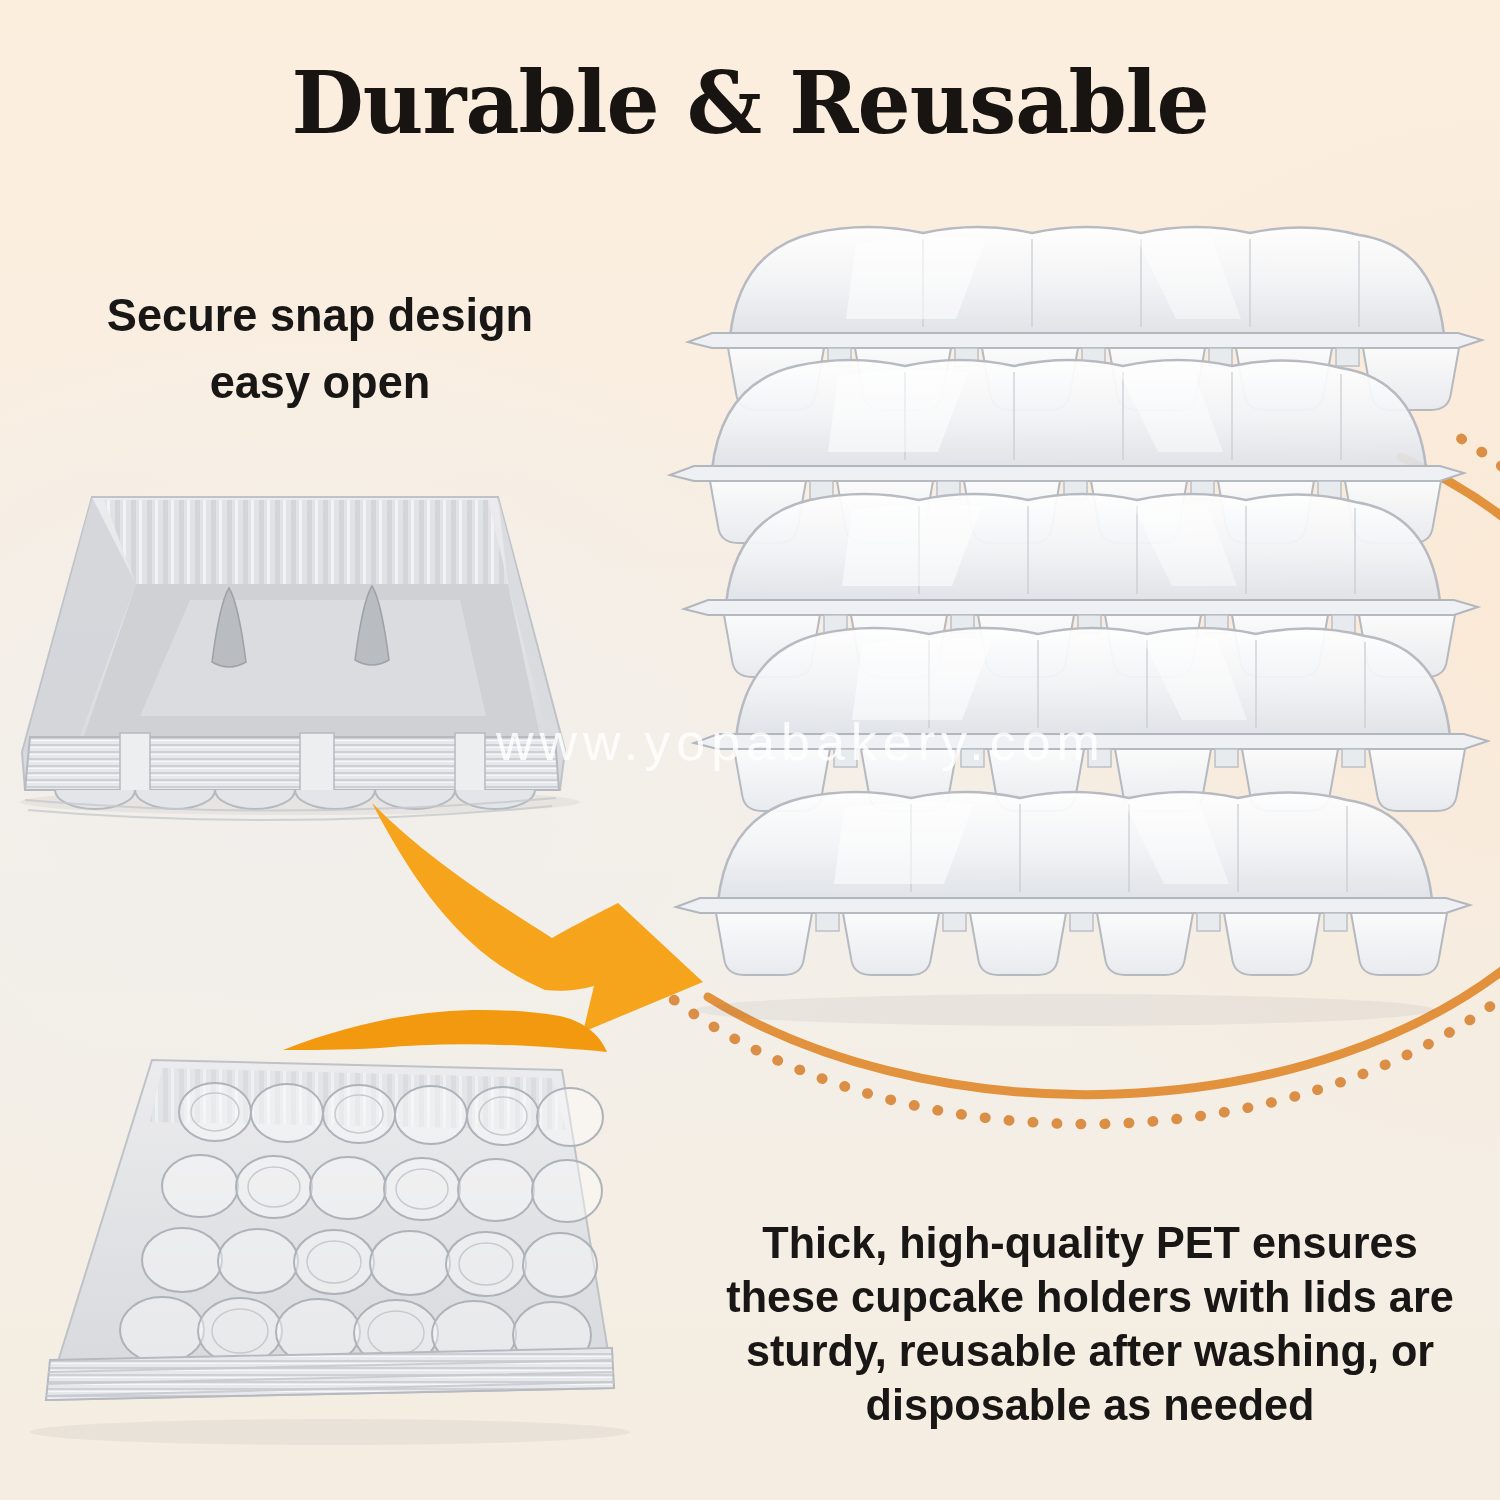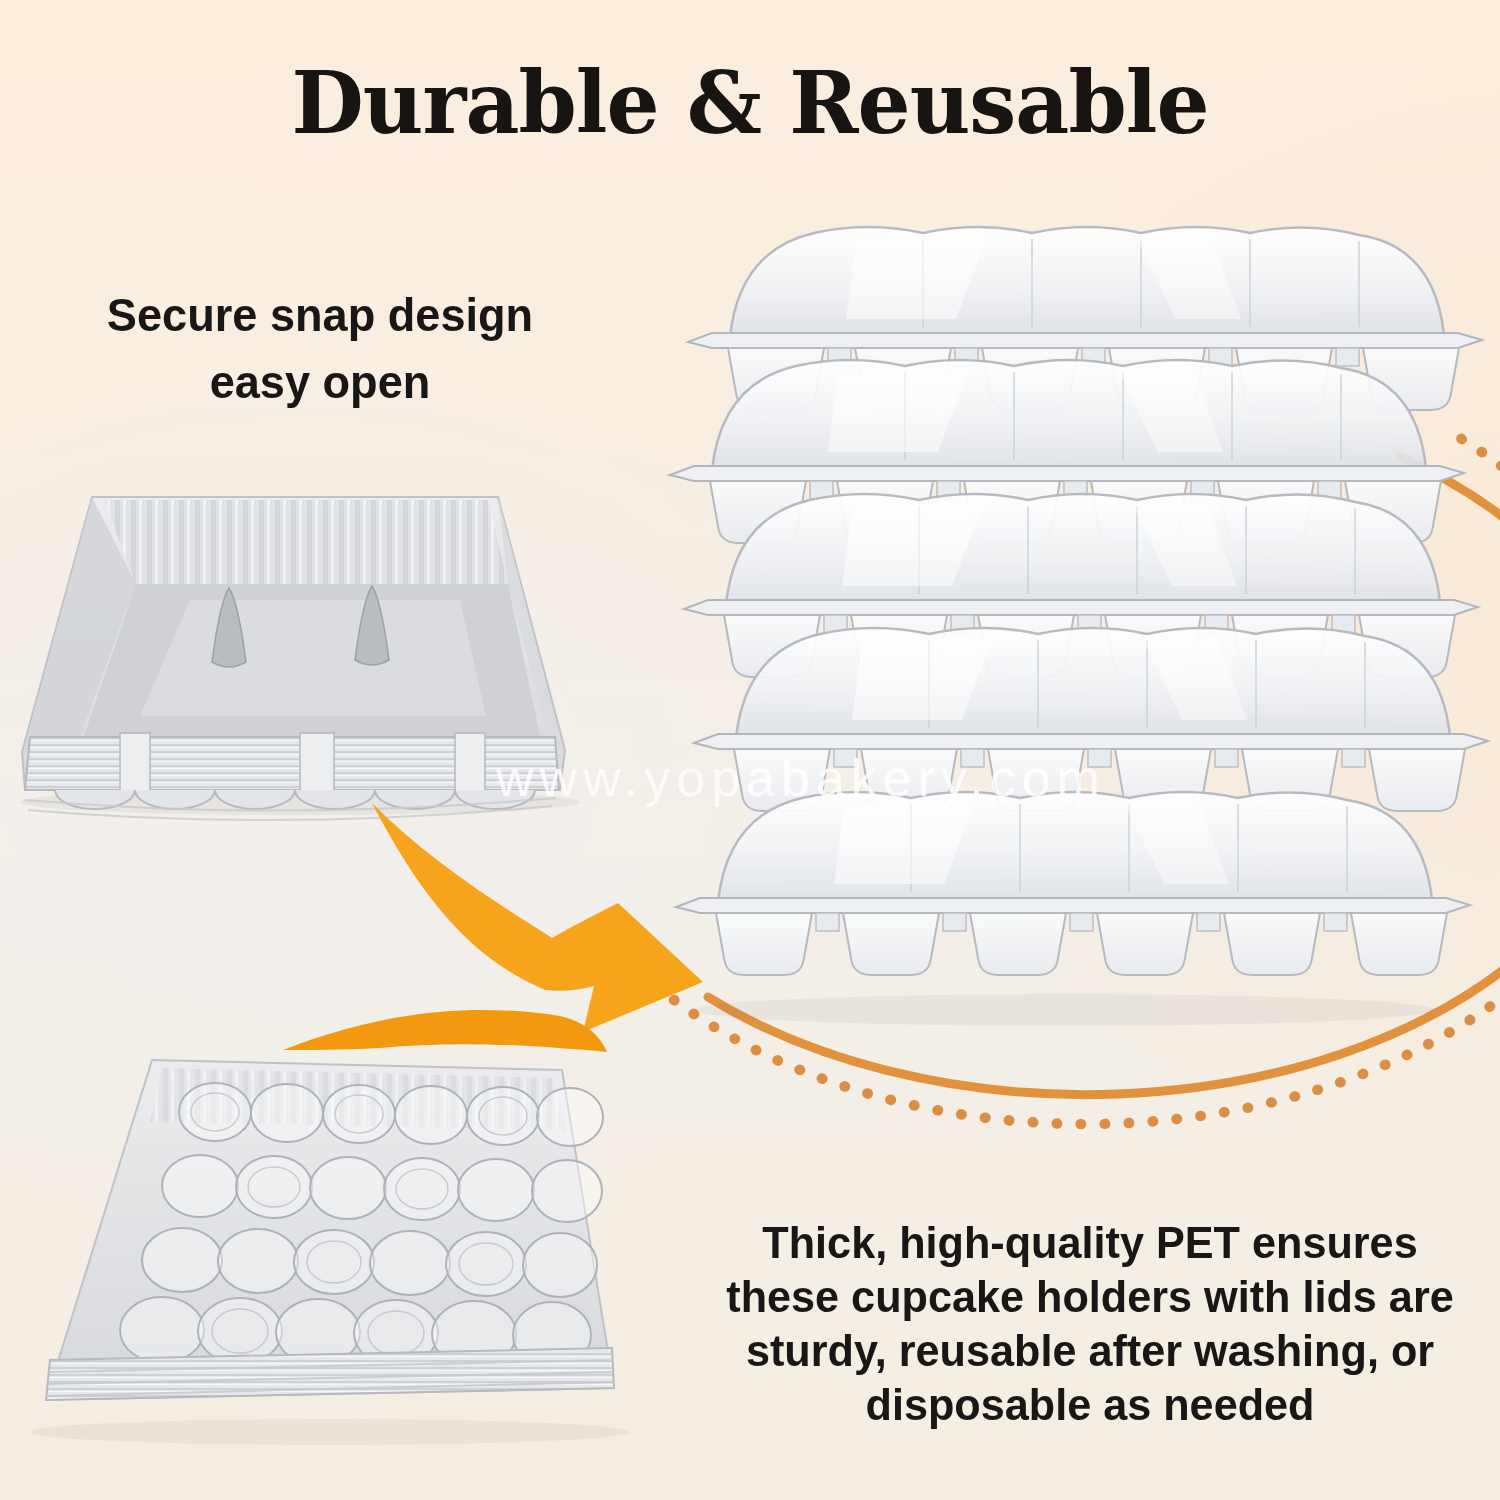--- a/index.html
+++ b/index.html
@@ -21,21 +21,21 @@
     position:absolute;left:60px;top:282px;width:520px;text-align:center;
     font-weight:bold;font-size:47px;line-height:1.42;color:#181715;
     transform:scaleX(.96);
   }
   .callout-bottom{
     position:absolute;left:660px;top:1216px;width:860px;text-align:center;
     font-weight:bold;font-size:45px;line-height:1.2;color:#181715;
     transform:scaleX(.96);
   }
   .watermark{
-    position:absolute;left:496px;top:748px;width:660px;
+    position:absolute;left:496px;top:712px;width:660px;
     font-size:52px;font-weight:normal;letter-spacing:6px;
     color:rgba(255,255,255,.82);z-index:5;white-space:nowrap;
   }
   svg.art{position:absolute;left:0;top:0;z-index:1;}
 </style>
 </head>
 <body>
 
 <div class="canvas">
 

